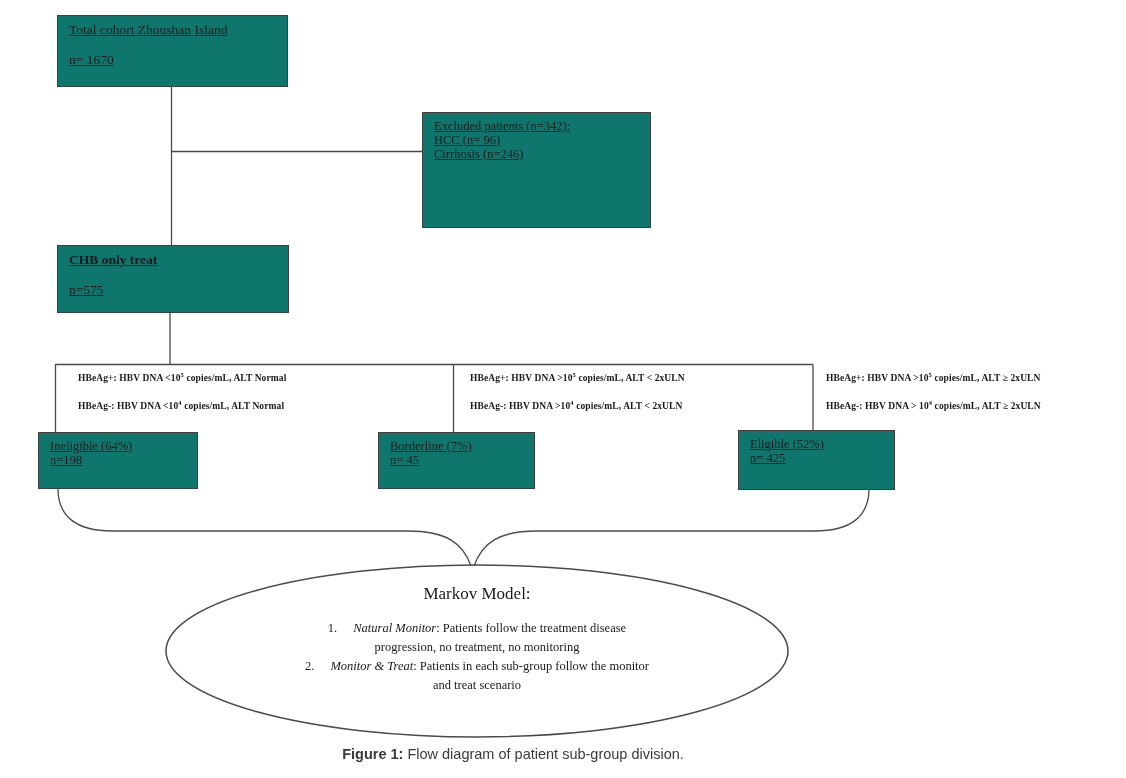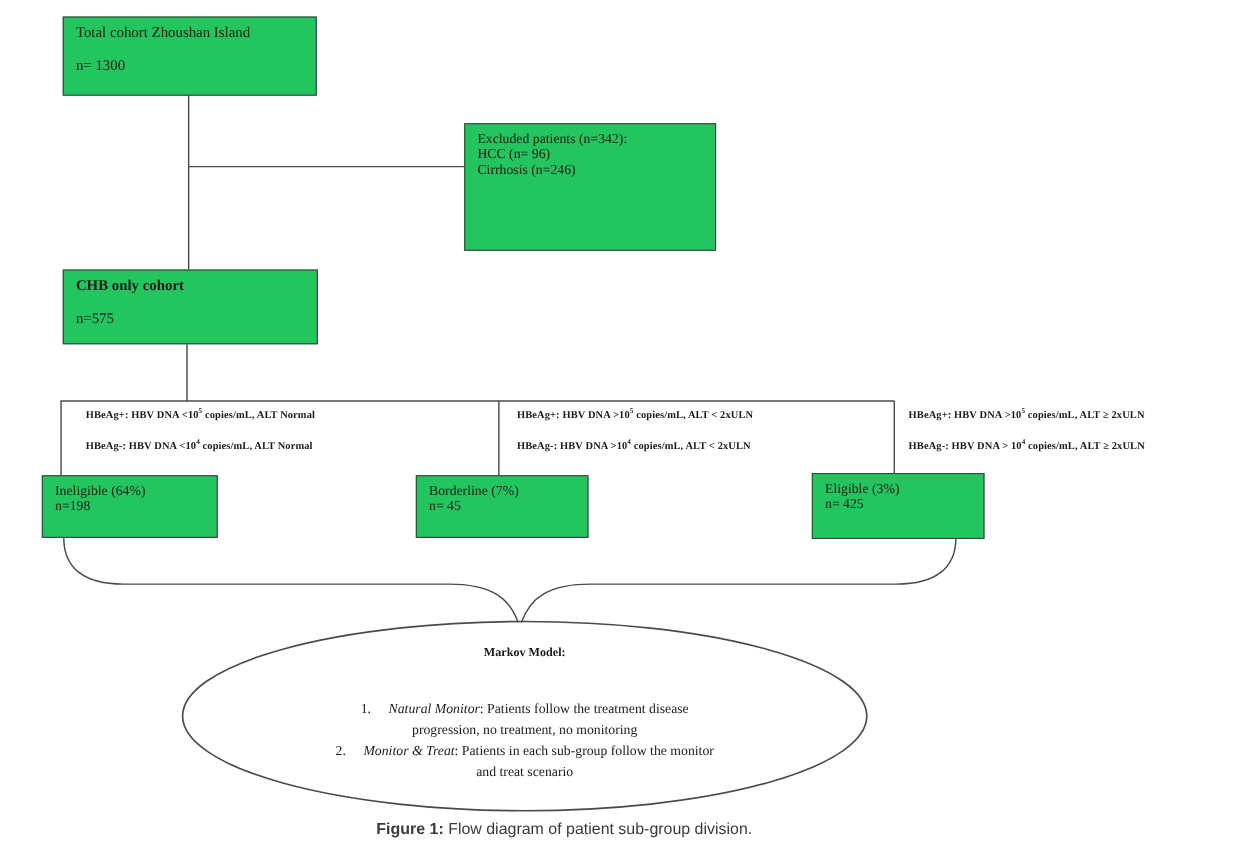--- a/index.html
+++ b/index.html
@@ -6,38 +6,38 @@
   #stage {
     position:relative; width:1126px; height:778px; background:#ffffff;
     font-family:"Liberation Serif","DejaVu Serif",serif; color:#1a1a1a;
     overflow:hidden;
   }
   svg.overlay { position:absolute; left:0; top:0; width:1126px; height:778px; }
   svg.overlay path, svg.overlay line, svg.overlay ellipse { stroke:#4a4a4a; fill:none; }
 
   .box {
     position:absolute; box-sizing:border-box; border:1.4px solid #3f3f3f;
-    background:#22c55e; padding:7px 11px; font-size:13.5px; line-height:1.1;
+    background:#0f766e; padding:7px 11px; font-size:13.5px; line-height:1.1;text-decoration:underline;
   }
   .box .bline { display:block; }
   .box .gap { margin-top:15px; }
   .box .gap-sm { }
   .bold { font-weight:bold; }
 
   .branch-line {
     position:absolute; font-size:9.5px; font-weight:bold; white-space:nowrap;
     letter-spacing:0.1px;
   }
   .branch-line sup { font-size:6.5px; vertical-align:super; line-height:0; }
 
   .markov {
     position:absolute; left:177px; top:584px; width:600px; text-align:center;
     font-size:12.5px; line-height:19px;
   }
-  .markov .m-title { font-weight:bold; font-size:11px; margin-bottom:32px; }
+  .markov .m-title { font-weight:normal; font-size:17px; margin-bottom:16px; }
   .markov .num { margin-right:16px; }
   .markov em { font-style:italic; }
 
   .caption {
     position:absolute; left:0; top:746px; width:1026px; text-align:center;
     font-family:"Liberation Sans","DejaVu Sans",sans-serif; font-size:14.5px;
     color:#3a3a3a;
   }
 </style>
 </head>
@@ -53,31 +53,31 @@
     <line x1="55.5" y1="364.5" x2="55.5" y2="432" stroke-width="1.3"></line>
     <line x1="453.5" y1="364.5" x2="453.5" y2="432" stroke-width="1.3"></line>
     <line x1="813" y1="364.5" x2="813" y2="430" stroke-width="1.3"></line>
     <path stroke-width="1.3" d="M 58 489 C 58 516, 76 531, 112 531 L 408 531 C 446 531, 463 543, 471 566"></path>
     <path stroke-width="1.3" d="M 869 489 C 869 516, 851 531, 815 531 L 537 531 C 499 531, 482 543, 474 566"></path>
     <ellipse cx="477" cy="651" rx="311" ry="86" stroke-width="1.5"></ellipse>
   </svg>
 
   <div class="box" style="left:57px; top:15px; width:231px; height:72px;">
     <span class="bline">Total cohort Zhoushan Island</span>
-    <span class="bline gap">n= 1300</span>
+    <span class="bline gap">n= 1670</span>
   </div>
 
   <div class="box" style="left:422px; top:112px; width:229px; height:116px; font-size:12.5px;">
     <span class="bline">Excluded patients (n=342):</span>
     <span class="bline gap-sm">HCC (n= 96)</span>
     <span class="bline gap-sm">Cirrhosis (n=246)</span>
   </div>
 
   <div class="box" style="left:57px; top:245px; width:232px; height:68px;">
-    <span class="bline bold">CHB only cohort</span>
+    <span class="bline bold">CHB only treat</span>
     <span class="bline gap">n=575</span>
   </div>
 
   <div class="branch-line" style="left:78px; top:373px;">
     <span>HBeAg+: HBV DNA &lt;10</span><sup>5</sup><span> copies/mL, ALT Normal</span>
   </div>
   <div class="branch-line" style="left:78px; top:401px;">
     <span>HBeAg-: HBV DNA &lt;10</span><sup>4</sup><span> copies/mL, ALT Normal</span>
   </div>
 
@@ -99,21 +99,21 @@
     <span class="bline">Ineligible (64%)</span>
     <span class="bline gap-sm">n=198</span>
   </div>
 
   <div class="box" style="left:378px; top:432px; width:157px; height:57px; font-size:12.5px;">
     <span class="bline">Borderline (7%)</span>
     <span class="bline gap-sm">n= 45</span>
   </div>
 
   <div class="box" style="left:738px; top:430px; width:157px; height:60px; font-size:12.5px;">
-    <span class="bline">Eligible (3%)</span>
+    <span class="bline">Eligible (52%)</span>
     <span class="bline gap-sm">n= 425</span>
   </div>
 
   <div class="markov">
     <div class="m-title">Markov Model:</div>
     <div class="m-line">
       <span class="num">1.</span><em>Natural Monitor</em><span>: Patients follow the treatment disease</span>
     </div>
     <div class="m-line">progression, no treatment, no monitoring</div>
     <div class="m-line">

